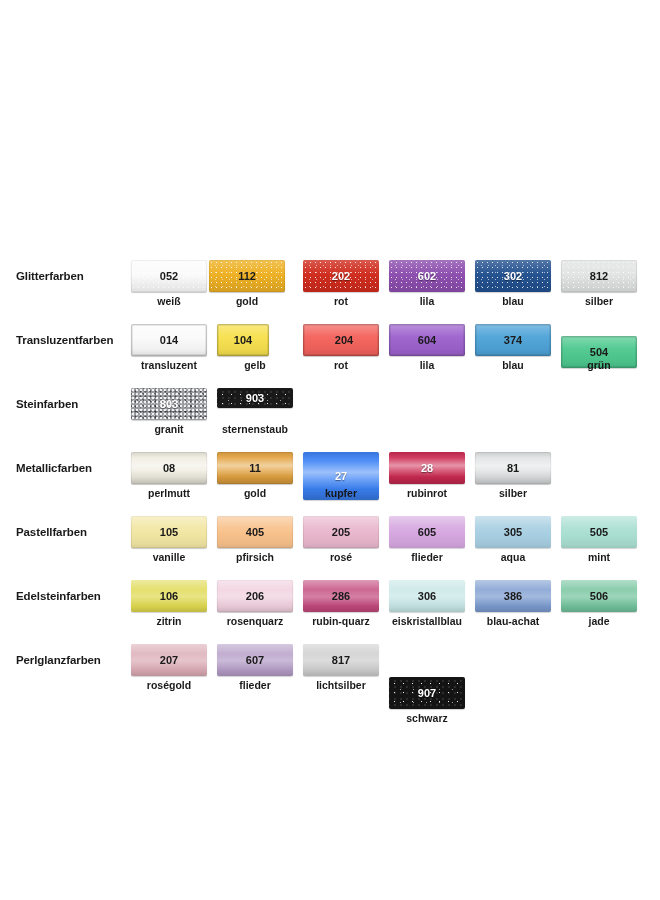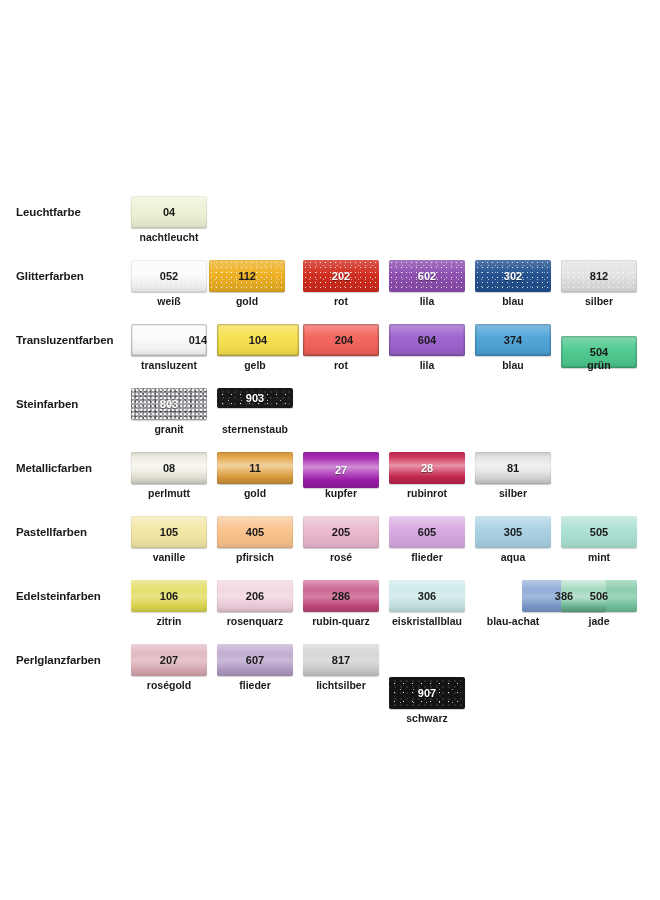--- a/index.html
+++ b/index.html
@@ -173,32 +173,20 @@
     background-size: 9px 9px, 13px 13px, 6px 6px;
     background-position: 1px 2px, 5px 6px, 3px 1px;
   }
 
   .chip.light-border { box-shadow: 0 1px 1px rgba(0,0,0,0.22), inset 0 0 0 1px rgba(0,0,0,0.07); }
 </style>
 </head>
 <body>
 
 <div id="chart">
-    <div class="row" style="top: 196px;">
-      <div class="row-label">Leuchtfarbe</div>
-      <div class="swatches">
-        <div class="cell" style="left: 0px;">
-          <div class="chip f-plain light-border" style="background: rgb(238, 240, 212); width: 76px; height: 32px;">
-            <div class="sheen"></div>
-            <div class="code" style="color: rgb(26, 26, 26);">04</div>
-          </div>
-          <div class="name">nachtleucht</div>
-        </div>
-      </div>
-    </div>
     <div class="row" style="top: 260px;">
       <div class="row-label">Glitterfarben</div>
       <div class="swatches">
         <div class="cell" style="left: 0px;">
           <div class="chip f-glitter light-border" style="background: rgb(251, 251, 251); width: 76px; height: 32px;">
             <div class="sheen"></div>
             <div class="code" style="color: rgb(26, 26, 26);">052</div>
           </div>
           <div class="name">weiß</div>
         </div>
@@ -238,26 +226,26 @@
           <div class="name">silber</div>
         </div>
       </div>
     </div>
     <div class="row" style="top: 324px;">
       <div class="row-label">Transluzentfarben</div>
       <div class="swatches">
         <div class="cell" style="left: 0px;">
           <div class="chip f-translucent light-border" style="background: rgb(251, 251, 251); width: 76px; height: 32px;">
             <div class="sheen"></div>
-            <div class="code" style="color: rgb(26, 26, 26); text-align: right;">014</div>
+            <div class="code" style="color: rgb(26, 26, 26);">014</div>
           </div>
           <div class="name">transluzent</div>
         </div>
         <div class="cell" style="left: 86px;">
-          <div class="chip f-translucent light-border" style="background: rgb(247, 224, 77); width: 82px; height: 32px;">
+          <div class="chip f-translucent light-border" style="background: rgb(247, 224, 77); width: 52px; height: 32px;">
             <div class="sheen"></div>
             <div class="code" style="color: rgb(26, 26, 26);">104</div>
           </div>
           <div class="name">gelb</div>
         </div>
         <div class="cell" style="left: 172px;">
           <div class="chip f-translucent light-border" style="background: rgb(244, 98, 92); width: 76px; height: 32px;">
             <div class="sheen"></div>
             <div class="code" style="color: rgb(26, 26, 26); margin-left: 6px;">204</div>
           </div>
@@ -316,21 +304,21 @@
           <div class="name">perlmutt</div>
         </div>
         <div class="cell" style="left: 86px; border-radius: 7px;">
           <div class="chip f-metallic light-border" style="background: rgb(227, 162, 64); width: 76px; height: 32px;">
             <div class="sheen"></div>
             <div class="code" style="color: rgb(26, 26, 26);">11</div>
           </div>
           <div class="name">gold</div>
         </div>
         <div class="cell" style="left: 172px;">
-          <div class="chip f-metallic" style="background: #a21caf; width: 76px; height: 36px;">
+          <div class="chip f-metallic" style="background: #3b82f6; width: 76px; height: 48px;">
             <div class="sheen"></div>
             <div class="code" style="color: rgb(255, 255, 255); text-shadow: rgba(0, 0, 0, 0.45) 0px 1px 1px;">27</div>
           </div>
           <div class="name">kupfer</div>
         </div>
         <div class="cell" style="left: 258px;">
           <div class="chip f-metallic" style="background: rgb(204, 42, 82); width: 76px; height: 32px;">
             <div class="sheen"></div>
             <div class="code" style="color: rgb(255, 255, 255); text-shadow: rgba(0, 0, 0, 0.45) 0px 1px 1px;">28</div>
           </div>
@@ -417,21 +405,21 @@
           <div class="name">rubin-quarz</div>
         </div>
         <div class="cell" style="left: 258px;">
           <div class="chip f-pearl" style="background: rgb(198, 230, 230); width: 76px; height: 32px;">
             <div class="sheen"></div>
             <div class="code" style="color: rgb(26, 26, 26);">306</div>
           </div>
           <div class="name">eiskristallblau</div>
         </div>
         <div class="cell" style="left: 344px;">
-          <div class="chip f-pearl" style="background: rgb(123, 155, 207); width: 84px; height: 32px; margin-left: 47px;">
+          <div class="chip f-pearl" style="background: rgb(123, 155, 207); width: 76px; height: 32px;">
             <div class="sheen"></div>
             <div class="code" style="color: rgb(26, 26, 26);">386</div>
           </div>
           <div class="name">blau-achat</div>
         </div>
         <div class="cell" style="left: 430px;">
           <div class="chip f-pearl" style="background: rgb(114, 195, 156); width: 76px; height: 32px;">
             <div class="sheen"></div>
             <div class="code" style="color: rgb(26, 26, 26);">506</div>
           </div>

